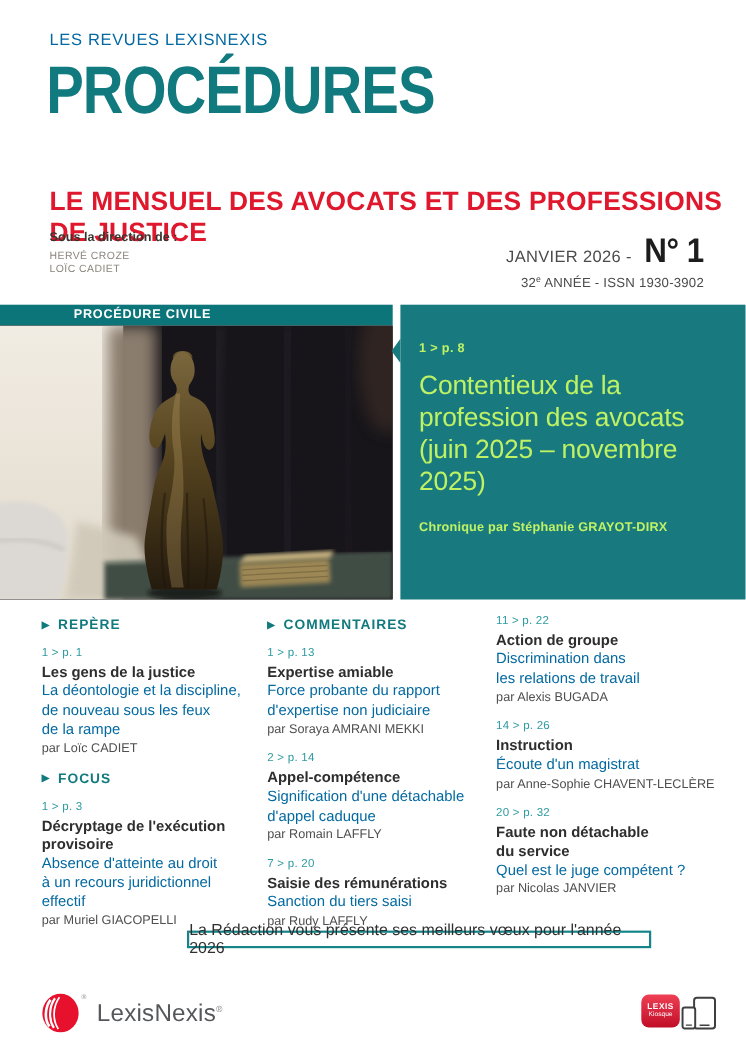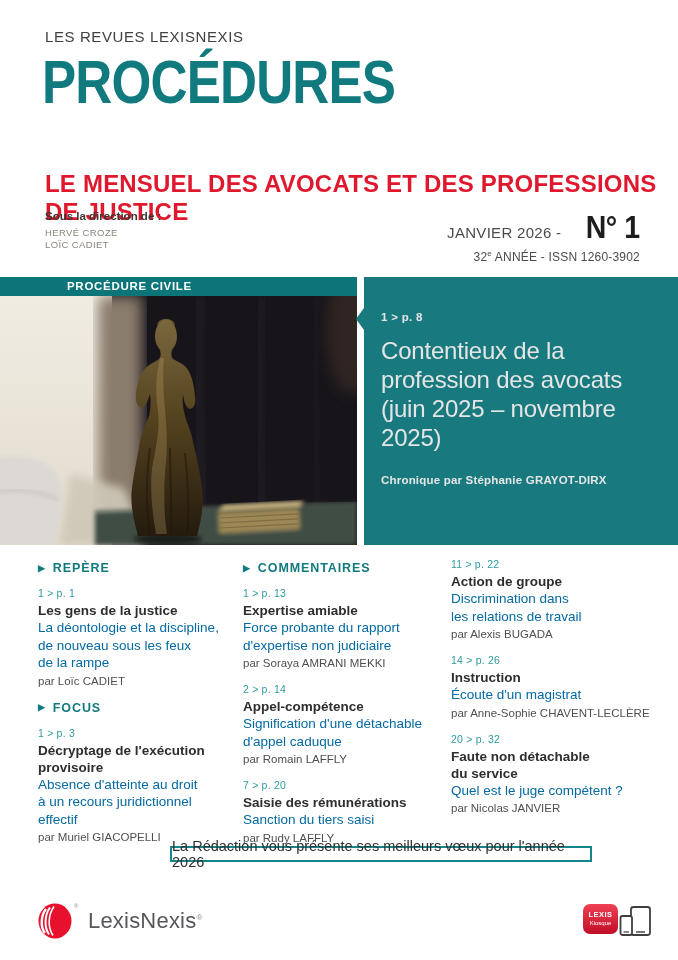--- a/index.html
+++ b/index.html
@@ -1,41 +1,41 @@
 <!DOCTYPE html>
 <html><head>
 <meta charset="utf-8">
 <style>
   html,body{margin:0;padding:0;background:#fff;}
   .page{position:relative;width:678px;height:960px;background:#ffffff;overflow:hidden;
         font-family:"Liberation Sans", sans-serif;-webkit-font-smoothing:antialiased;}
 
   
-  .publisher{position:absolute;left:45px;top:28px;font-size:15px;letter-spacing:.6px;color:#404040;}
+  .publisher{position:absolute;left:45px;top:28px;font-size:15px;letter-spacing:.6px;color:#0369a1;}
   .masthead{position:absolute;left:42px;top:50px;font-size:61px;font-weight:700;color:#117a7e;
             letter-spacing:-1px;transform:scaleX(.84);transform-origin:left top;line-height:1.05;}
   .tagline{position:absolute;left:45px;top:170px;font-size:24px;font-weight:700;color:#e0182d;letter-spacing:.2px;}
 
   .direction{position:absolute;left:45px;top:210px;}
   .direction .lbl{font-size:11.5px;font-weight:700;color:#3a3530;margin-bottom:5px;}
   .direction .name{font-size:9.5px;color:#8b857c;letter-spacing:.4px;line-height:11.5px;}
 
   .issue{position:absolute;right:38px;top:210px;text-align:right;}
-  .issue-line1{display:flex;align-items:baseline;justify-content:flex-end;gap:20px;}
+  .issue-line1{display:flex;align-items:baseline;justify-content:flex-end;gap:7px;}
   .issue-date{font-size:15px;color:#4b4b4b;letter-spacing:.3px;}
   .issue-no{font-size:31px;font-weight:700;color:#1d1d1d;letter-spacing:-.5px;transform:scaleX(.92);transform-origin:right bottom;}
   .issue-line2{font-size:12px;color:#4b4b4b;margin-top:3px;letter-spacing:.2px;}
   .issue-line2 sup{font-size:8px;}
 
   
   .rubric-band{position:absolute;left:0;top:277px;width:357px;height:19px;background:#0c757a;
                color:#fff;font-size:11.5px;font-weight:700;letter-spacing:.7px;line-height:19px;padding-left:67px;box-sizing:border-box;}
   .photo{position:absolute;left:0;top:296px;width:357px;height:249px;overflow:hidden;background:#17151a;}
   .feature{position:absolute;left:364px;top:277px;width:314px;height:268px;background:#187a7f;box-sizing:border-box;
-           padding:34px 22px 0 17px;color:#e5e5e5;}
+           padding:34px 22px 0 17px;color:#bef264;}
   .feature .notch{position:absolute;left:-8px;top:31px;width:0;height:0;
                   border-top:11px solid transparent;border-bottom:11px solid transparent;border-right:8px solid #187a7f;}
   .feature-ref{font-size:11.5px;font-weight:700;letter-spacing:.3px;}
   .feature-title{margin-top:13px;font-size:24px;line-height:29px;font-weight:400;white-space:pre-line;letter-spacing:-.2px;}
   .feature-byline{margin-top:22px;font-size:11.5px;font-weight:700;letter-spacing:.2px;}
 
   
   .toc{position:absolute;left:38px;top:558px;width:612px;display:grid;grid-template-columns:200px 203px 200px;column-gap:5px;}
   .toc-header{display:flex;align-items:center;gap:7px;color:#117a7e;font-size:12.5px;font-weight:700;
               letter-spacing:.9px;margin:3px 0 12px 0;}
@@ -74,21 +74,21 @@
     <div class="lbl">Sous la direction de :</div>
     <div class="name">HERVÉ CROZE</div>
     <div class="name">LOÏC CADIET</div>
   </div>
 
   <div class="issue">
     <div class="issue-line1">
       <span class="issue-date">JANVIER 2026 -</span>
       <span class="issue-no">N° 1</span>
     </div>
-    <div class="issue-line2"><span>32</span><sup>e</sup><span> ANNÉE - ISSN 1260-3902</span></div>
+    <div class="issue-line2"><span>32</span><sup>e</sup><span> ANNÉE - ISSN 1930-3902</span></div>
   </div>
 
   <div class="rubric-band">PROCÉDURE CIVILE</div>
 
   <div class="photo">
     <svg width="357" height="249" viewBox="0 0 357 249">
       <defs>
         <linearGradient id="wall" x1="0" y1="0" x2="0" y2="1">
           <stop offset="0" stop-color="#f1ece3"></stop>
             <stop offset="1" stop-color="#e2dbcd"></stop>

